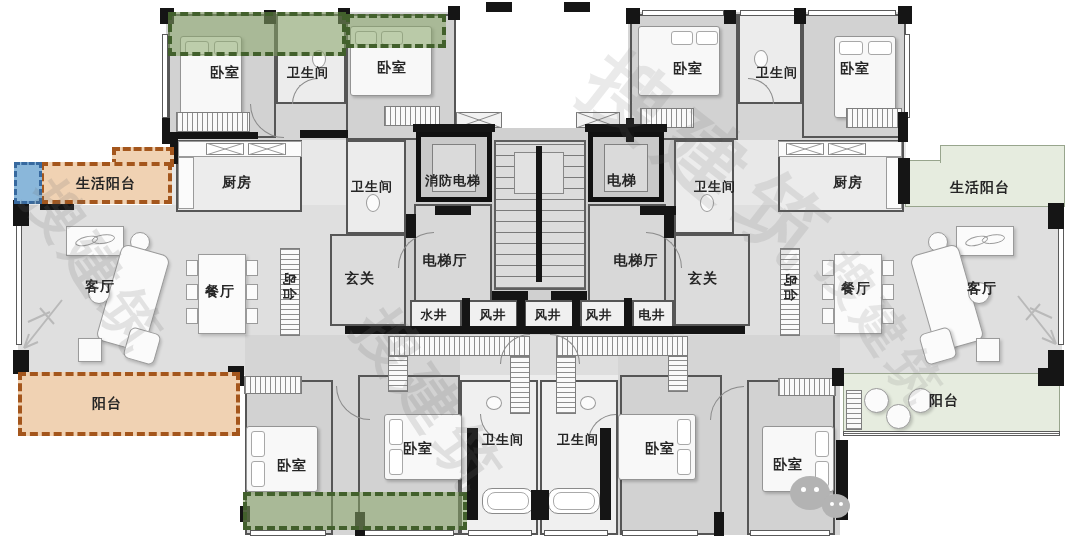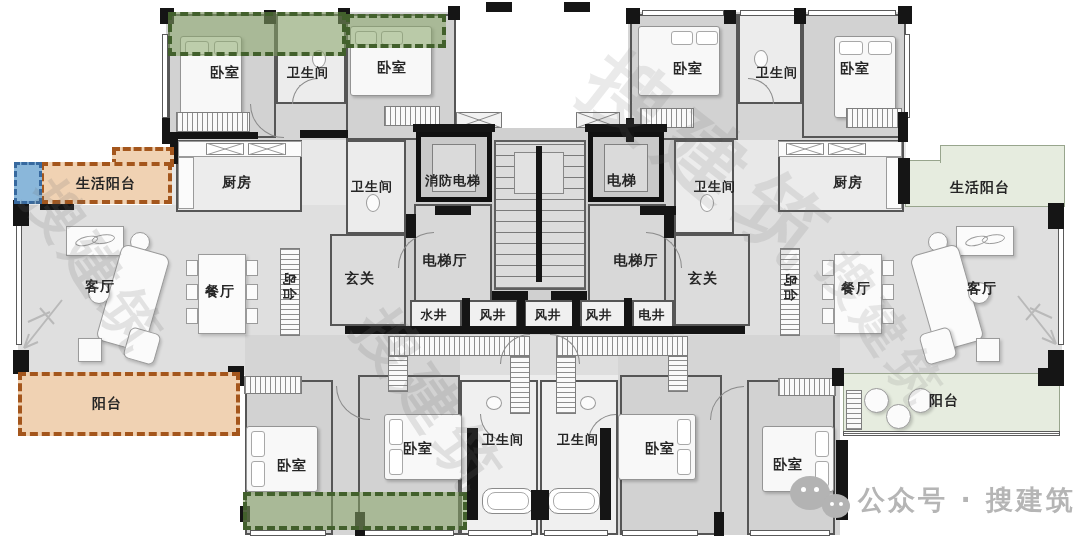--- a/index.html
+++ b/index.html
@@ -384,15 +384,14 @@
   <span class="wm w4" style="left:882px;top:330px;">搜建筑</span>
 
   <div class="wcb" style="left:790px;top:476px;width:40px;height:34px;">
     <div class="wcd" style="left:11px;top:11px;width:5px;height:5px;"></div>
     <div class="wcd" style="left:24px;top:11px;width:5px;height:5px;"></div>
   </div>
   <div class="wcb" style="left:822px;top:494px;width:28px;height:24px;">
     <div class="wcd" style="left:8px;top:8px;width:4px;height:4px;"></div>
     <div class="wcd" style="left:17px;top:8px;width:4px;height:4px;"></div>
   </div>
-  <span class="acct" style="left:858px;top:482px;">公众号 · 搜建筑</span>
 
 </div>
 
 </body></html>

